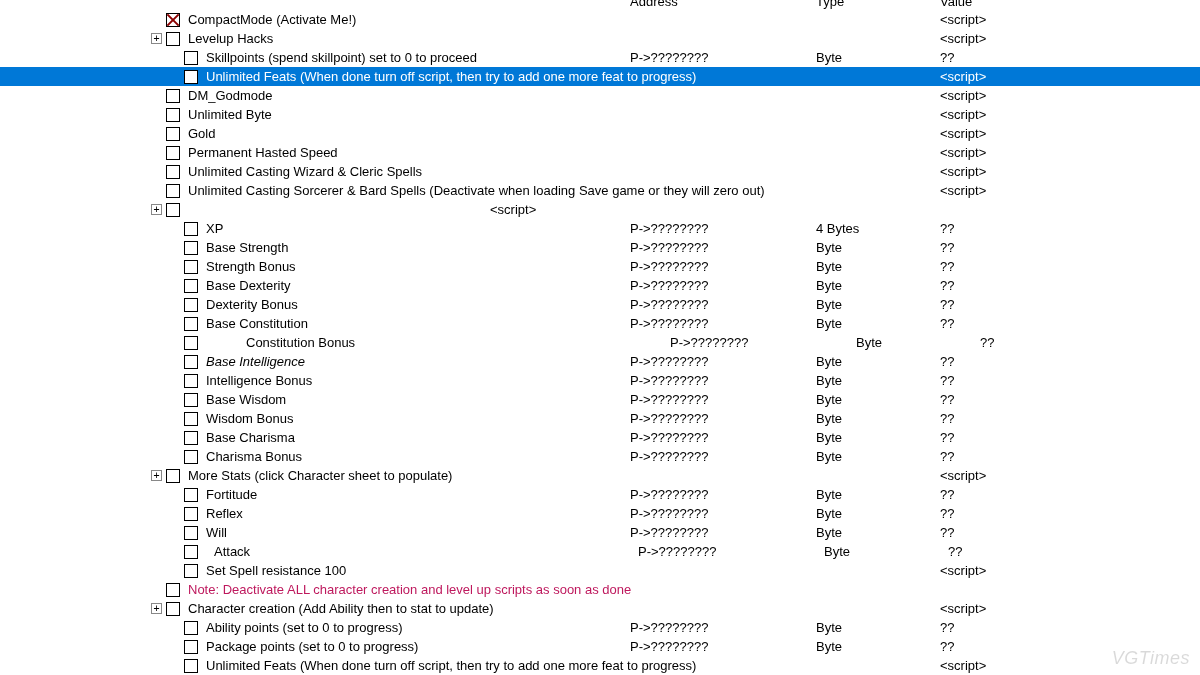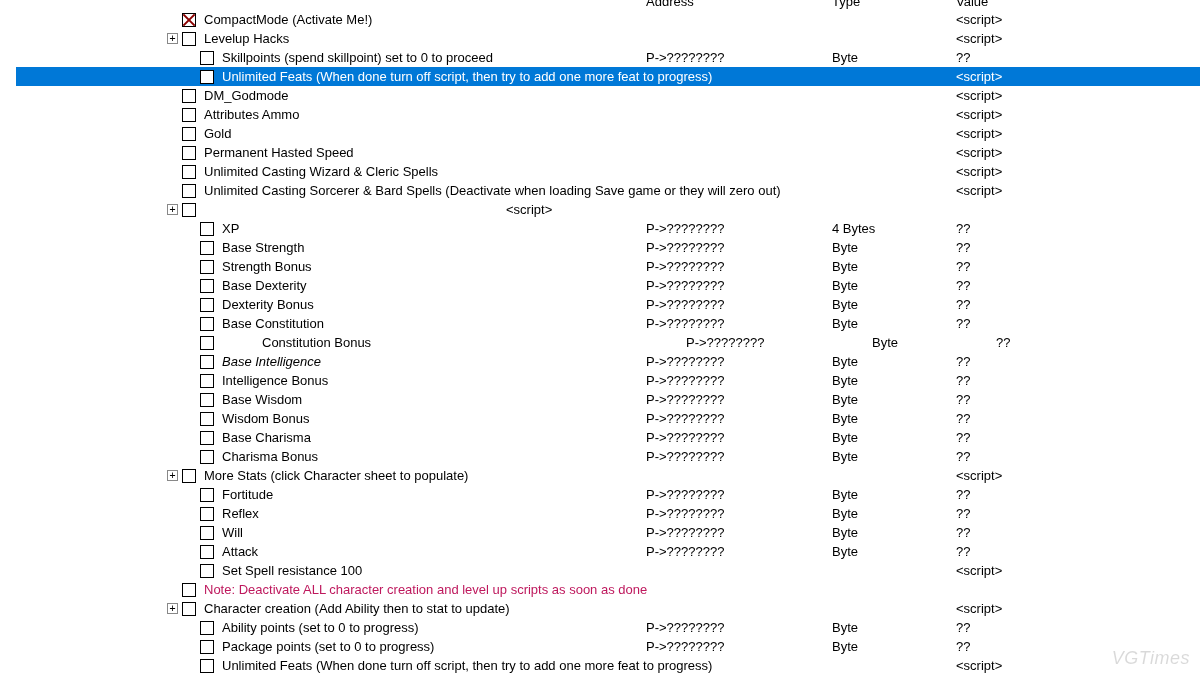--- a/index.html
+++ b/index.html
@@ -9,21 +9,20 @@
     font-size: 13px;
     color: #000;
     background: #fff;
     width: 1200px;
     height: 675px;
     overflow: hidden;
   }
   .table {
     width: 100%;
     position: relative;
-    padding-left: 16px;
   }
   .row {
     display: flex;
     align-items: center;
     height: 19px;
     line-height: 19px;
     white-space: nowrap;
   }
   .row.selected {
     background: #0078d7;
@@ -168,21 +167,21 @@
       </div>
       <div class="cell desc" style="flex: 0 0 450px; width: 450px;">DM_Godmode</div>
       <div class="cell col-addr"></div>
       <div class="cell col-type"></div>
       <div class="cell col-val">&lt;script&gt;</div>
     </div>
     <div class="row">
       <div class="indent-cell" style="width: 180px; flex: 0 0 180px;">
         <div class="checkbox"></div>
       </div>
-      <div class="cell desc" style="flex: 0 0 450px; width: 450px;">Attributes Ammo</div>
+      <div class="cell desc" style="flex: 0 0 450px; width: 450px;">Unlimited Byte</div>
       <div class="cell col-addr"></div>
       <div class="cell col-type"></div>
       <div class="cell col-val">&lt;script&gt;</div>
     </div>
     <div class="row">
       <div class="indent-cell" style="width: 180px; flex: 0 0 180px;">
         <div class="checkbox"></div>
       </div>
       <div class="cell desc" style="flex: 0 0 450px; width: 450px;">Gold</div>
       <div class="cell col-addr"></div>
@@ -375,21 +374,21 @@
       </div>
       <div class="cell desc" style="flex: 0 0 432px; width: 432px;">Will</div>
       <div class="cell col-addr">P-&gt;????????</div>
       <div class="cell col-type">Byte</div>
       <div class="cell col-val">??</div>
     </div>
     <div class="row">
       <div class="indent-cell" style="width: 198px; flex: 0 0 198px;">
         <div class="checkbox"></div>
       </div>
-      <div class="cell desc" style="flex: 0 0 432px; width: 432px;">Attack</div>
+      <div class="cell desc" style="flex: 0 0 432px; width: 432px; margin-left: 8px;">Attack</div>
       <div class="cell col-addr">P-&gt;????????</div>
       <div class="cell col-type">Byte</div>
       <div class="cell col-val">??</div>
     </div>
     <div class="row">
       <div class="indent-cell" style="width: 198px; flex: 0 0 198px;">
         <div class="checkbox"></div>
       </div>
       <div class="cell desc" style="flex: 0 0 432px; width: 432px;">Set Spell resistance 100</div>
       <div class="cell col-addr"></div>

